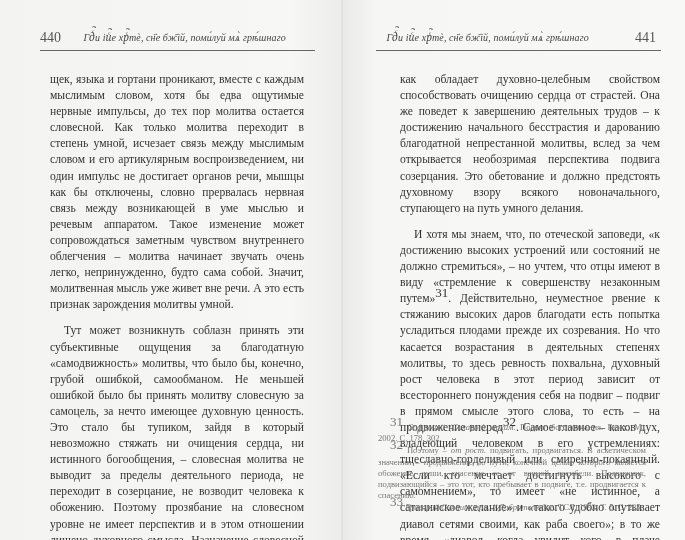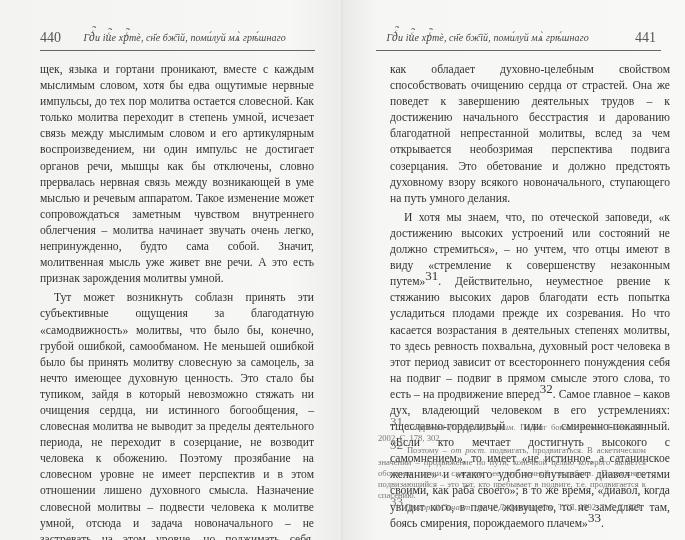--- a/index.html
+++ b/index.html
@@ -36,21 +36,21 @@
   .left .rule { left: 40px; width: 275px; }
   .right .rule { left: 34px; width: 285px; }
 
   .body-text {
     position: absolute; top: 62px;
     font-size: 11.6px; line-height: 16.1px; text-align: justify;
     color: #333;
   }
   .left .body-text { left: 40px; width: 274px; }
   .right .body-text { left: 48px; width: 280px; }
-  .body-text p { margin: 0; text-indent: 0; }
+  .body-text p { margin: 10px; text-indent: 0; }
   .body-text p.indent { text-indent: 14px; margin-top: 3px; }
   sup { font-size: 13px; line-height: 0; vertical-align: super; }
 
   .footnotes {
     position: absolute; left: 36px; top: 422px; width: 280px;
     font-size: 8.6px; line-height: 11.2px; color: #777; text-align: justify;
   }
   .footnotes p { margin: 0 12px 1px 0; text-indent: 12px; }
   .footnotes i { font-style: italic; }
 </style>

